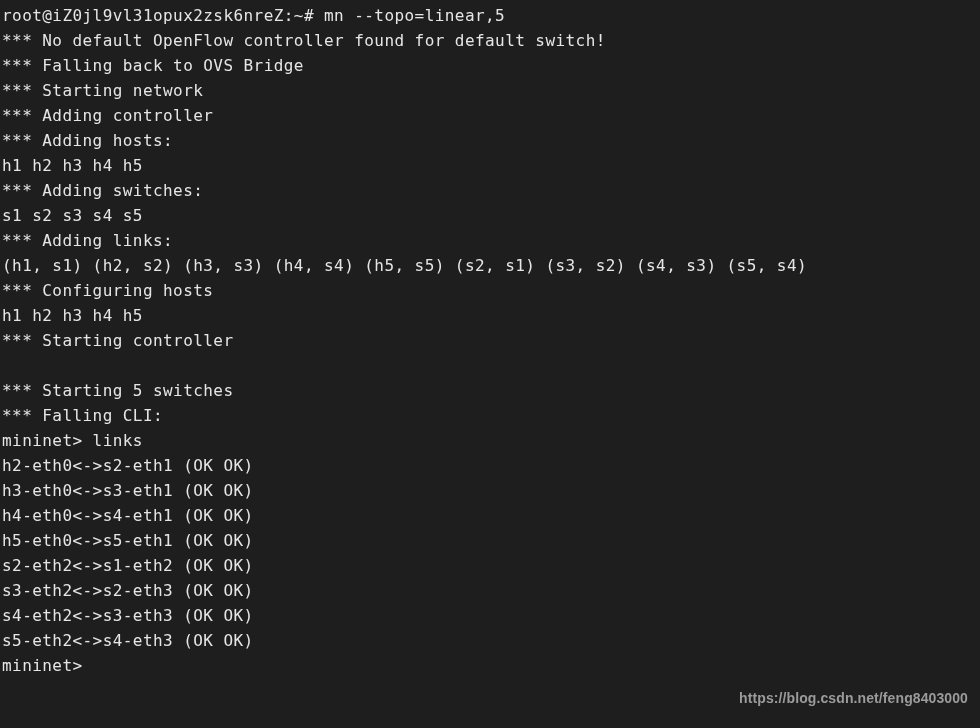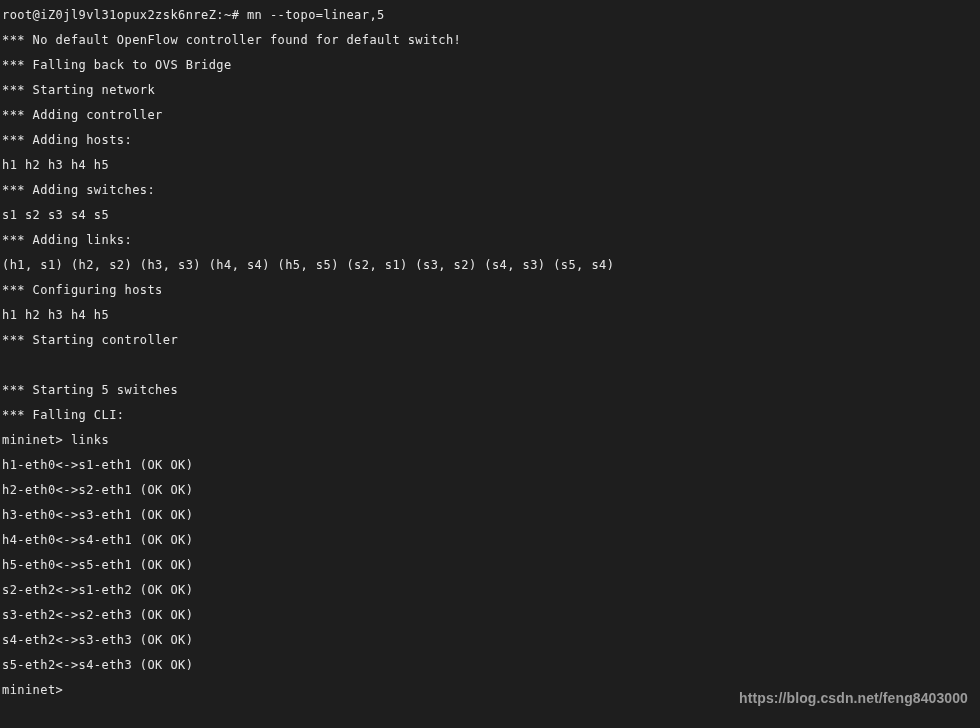--- a/index.html
+++ b/index.html
@@ -27,21 +27,21 @@
     font-size: 16px;
     line-height: 25px;
     letter-spacing: 0.43px;
     color: #e6e6e6;
     -webkit-font-smoothing: antialiased;
   }
   .line {
     white-space: pre;
     height: 25px;
     font-family: "DejaVu Sans Mono", "Liberation Mono", monospace;
-    font-size: 12px;
+    font-size: 16px;
     line-height: 25px;
     color: #e6e6e6;
   }
   .line.blank {
     height: 25px;
   }
   #watermark {
     position: absolute;
     right: 12px;
     bottom: 17px;
@@ -70,21 +70,20 @@
       <div class="line">s1 s2 s3 s4 s5</div>
       <div class="line">*** Adding links:</div>
       <div class="line">(h1, s1) (h2, s2) (h3, s3) (h4, s4) (h5, s5) (s2, s1) (s3, s2) (s4, s3) (s5, s4)</div>
       <div class="line">*** Configuring hosts</div>
       <div class="line">h1 h2 h3 h4 h5</div>
       <div class="line">*** Starting controller</div>
       <div class="line blank"></div>
       <div class="line">*** Starting 5 switches</div>
       <div class="line">*** Falling CLI:</div>
       <div class="line">mininet&gt; links</div>
-      <div class="line">h1-eth0&lt;-&gt;s1-eth1 (OK OK)</div>
       <div class="line">h2-eth0&lt;-&gt;s2-eth1 (OK OK)</div>
       <div class="line">h3-eth0&lt;-&gt;s3-eth1 (OK OK)</div>
       <div class="line">h4-eth0&lt;-&gt;s4-eth1 (OK OK)</div>
       <div class="line">h5-eth0&lt;-&gt;s5-eth1 (OK OK)</div>
       <div class="line">s2-eth2&lt;-&gt;s1-eth2 (OK OK)</div>
       <div class="line">s3-eth2&lt;-&gt;s2-eth3 (OK OK)</div>
       <div class="line">s4-eth2&lt;-&gt;s3-eth3 (OK OK)</div>
       <div class="line">s5-eth2&lt;-&gt;s4-eth3 (OK OK)</div>
       <div class="line">mininet&gt;</div>
     </div>

